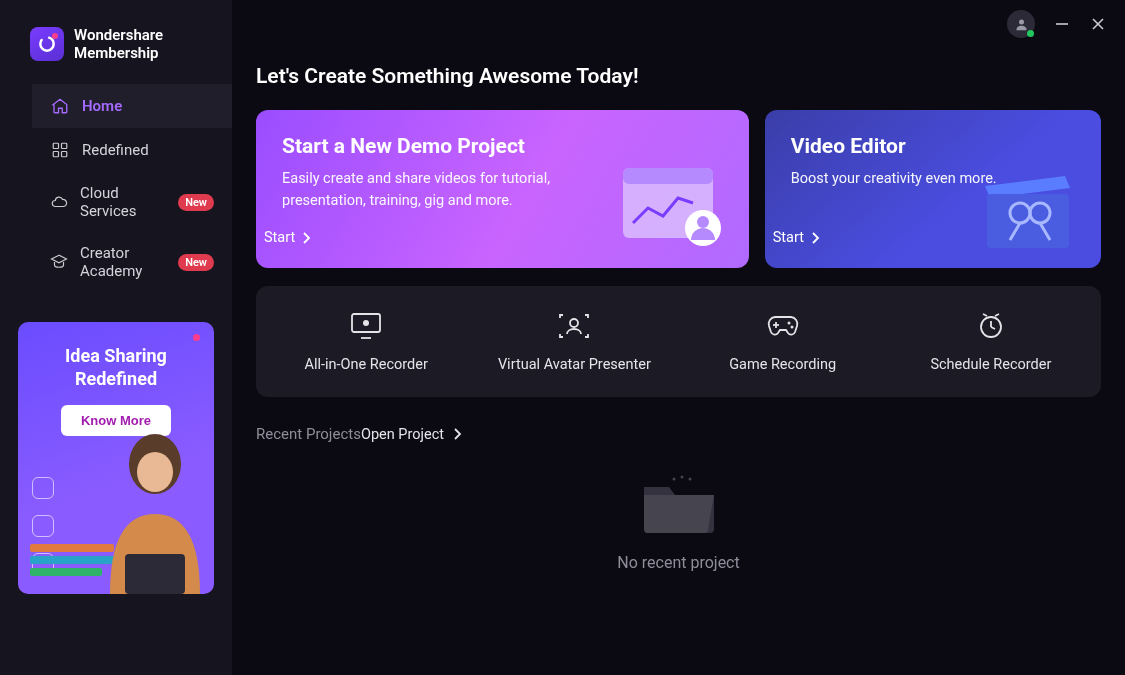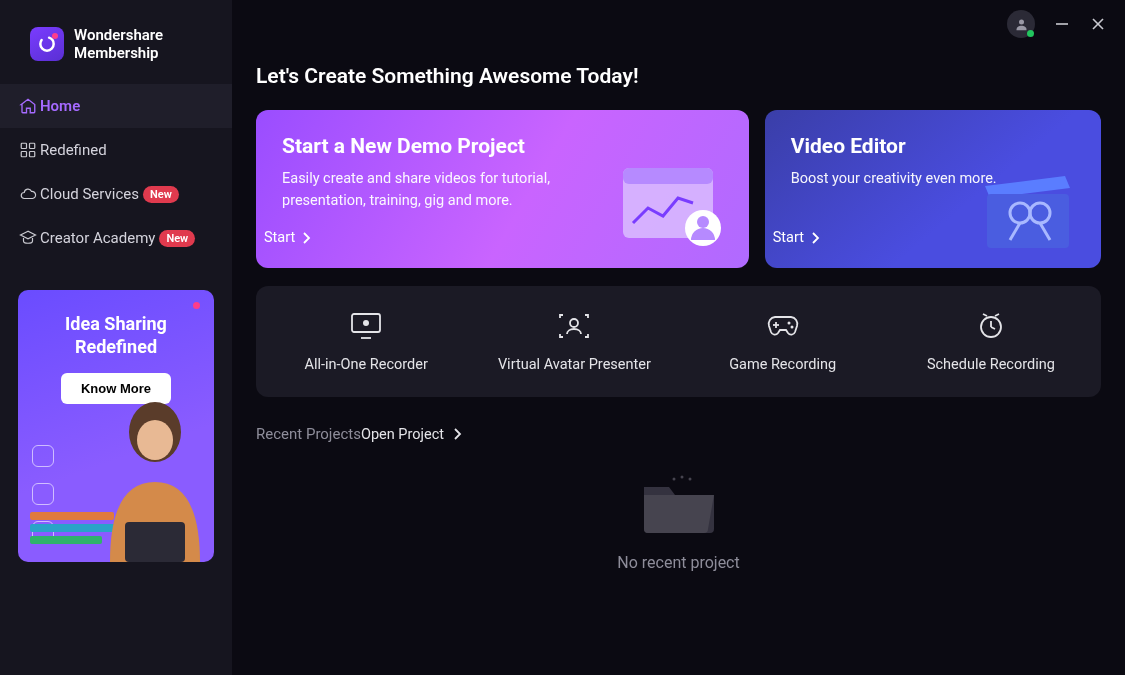--- a/index.html
+++ b/index.html
@@ -33,24 +33,25 @@
 .logo-icon::after {
   content: ""; position: absolute;
   width: 6px; height: 6px; border-radius: 50%;
   background: #ff3d8b; top: 6px; right: 6px;
 }
 .logo-text { font-size: 15px; line-height: 1.2; font-weight: 600; color: #fff; }
 .nav { margin-top: 4px; }
 .nav-item {
   display: flex; align-items: center;
   padding: 12px 18px;
-  gap: 2px;
+  gap: 12px;
   font-size: 15px;
   color: #d4d3dc;
   cursor: pointer;
+  margin-left: 32px;
 }
 .nav-item.active {
   background: #1f1e2a;
   color: #a56aff;
   font-weight: 600;
 }
 .nav-item .nav-icon { width: 20px; height: 20px; display: flex; align-items: center; justify-content: center; }
 .badge {
   background: #e03a4e;
   color: #fff;
@@ -70,21 +71,21 @@
   height: 272px;
   overflow: hidden;
 }
 .promo::before {
   content: ""; position:absolute; top:12px; right:14px;
   width:7px; height:7px; border-radius:50%; background:#ff3d8b;
 }
 .promo h3 { font-size: 18px; font-weight: 700; text-align: center; line-height: 1.3; }
 .promo .know-btn {
   display: block; margin: 14px auto 0;
-  background: #fff; color: #000000; font-weight: 600;
+  background: #fff; color: #a21caf; font-weight: 600;
   border: none; border-radius: 6px;
   padding: 8px 20px; font-size: 13px; cursor: pointer;
 }
 .promo .promo-icons {
   position: absolute; left: 14px; top: 155px;
   display: flex; flex-direction: column; gap: 16px;
 }
 .promo .promo-icons span {
   width: 22px; height: 22px; border: 1.5px solid rgba(255,255,255,.6); border-radius: 6px;
 }
@@ -345,21 +346,21 @@
     <div class="tool">
       <span class="tool-icon">
         <svg width="30" height="30" viewBox="0 0 30 30" fill="none">
             <circle cx="15" cy="16" r="10" stroke="currentColor" stroke-width="1.8"></circle>
             <line x1="15" y1="16" x2="15" y2="10" stroke="currentColor" stroke-width="1.8"></line>
             <line x1="15" y1="16" x2="19" y2="18" stroke="currentColor" stroke-width="1.8"></line>
             <line x1="7" y1="3" x2="11" y2="5" stroke="currentColor" stroke-width="1.8"></line>
             <line x1="23" y1="3" x2="19" y2="5" stroke="currentColor" stroke-width="1.8"></line>
           </svg>
       </span>
-      <span class="tool-label">Schedule Recording</span>
+      <span class="tool-label">Schedule Recorder</span>
     </div>
   </div>
 
   <div class="recent-hdr">
     <div class="title">Recent Projects</div>
     <div class="open">
       <span>Open Project</span>
       <svg width="8" height="12" viewBox="0 0 8 12">
           <path d="M1 1l5 5-5 5" stroke="#e4e4e8" stroke-width="1.8" fill="none"></path>
         </svg>

